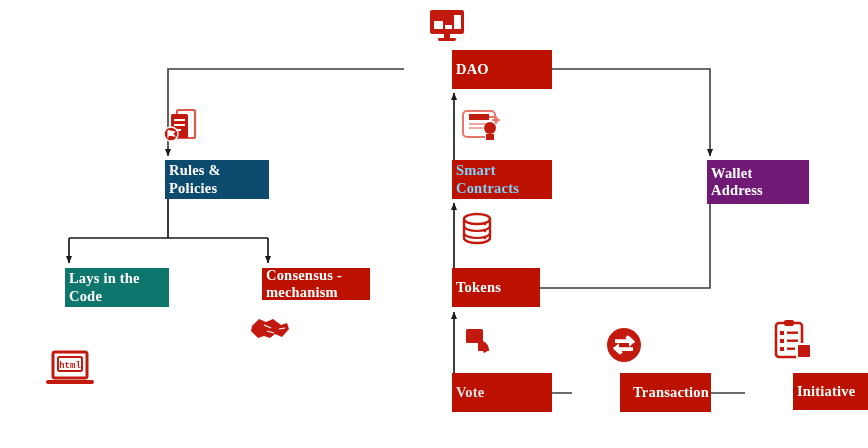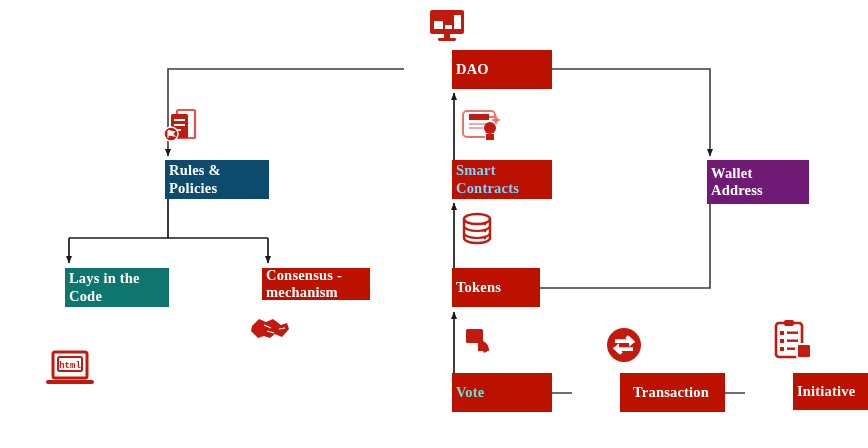--- a/index.html
+++ b/index.html
@@ -185,25 +185,25 @@
   </div>
 
   <div class="node" style="left: 214px; top: 268px; width: 108px; height: 32px; background: rgb(189, 17, 0); color: rgb(255, 255, 255);">
     <span>Consensus -<br>mechanism</span>
   </div>
 
   <div class="node" style="left: 404px; top: 268px; width: 88px; height: 39px; background: rgb(189, 17, 0); color: rgb(255, 255, 255);">
     <span>Tokens</span>
   </div>
 
-  <div class="node" style="left: 404px; top: 373px; width: 100px; height: 39px; background: rgb(189, 17, 0); color: #5eead4;">
+  <div class="node" style="left: 404px; top: 373px; width: 100px; height: 39px; background: rgb(189, 17, 0); color: #e5e5e5;">
     <span>Vote</span>
   </div>
 
-  <div class="node" style="left: 572px; top: 373px; width: 105px; height: 39px; background: rgb(189, 17, 0); color: rgb(255, 255, 255); padding-left: 13px;">
+  <div class="node" style="left: 572px; top: 373px; width: 91px; height: 39px; background: rgb(189, 17, 0); color: rgb(255, 255, 255); padding-left: 13px;">
     <span>Transaction</span>
   </div>
 
   <div class="node" style="left: 745px; top: 373px; width: 100px; height: 37px; background: rgb(189, 17, 0); color: rgb(255, 255, 255);">
     <span>Initiative</span>
   </div>
 
 </div>
 
 </body></html>

